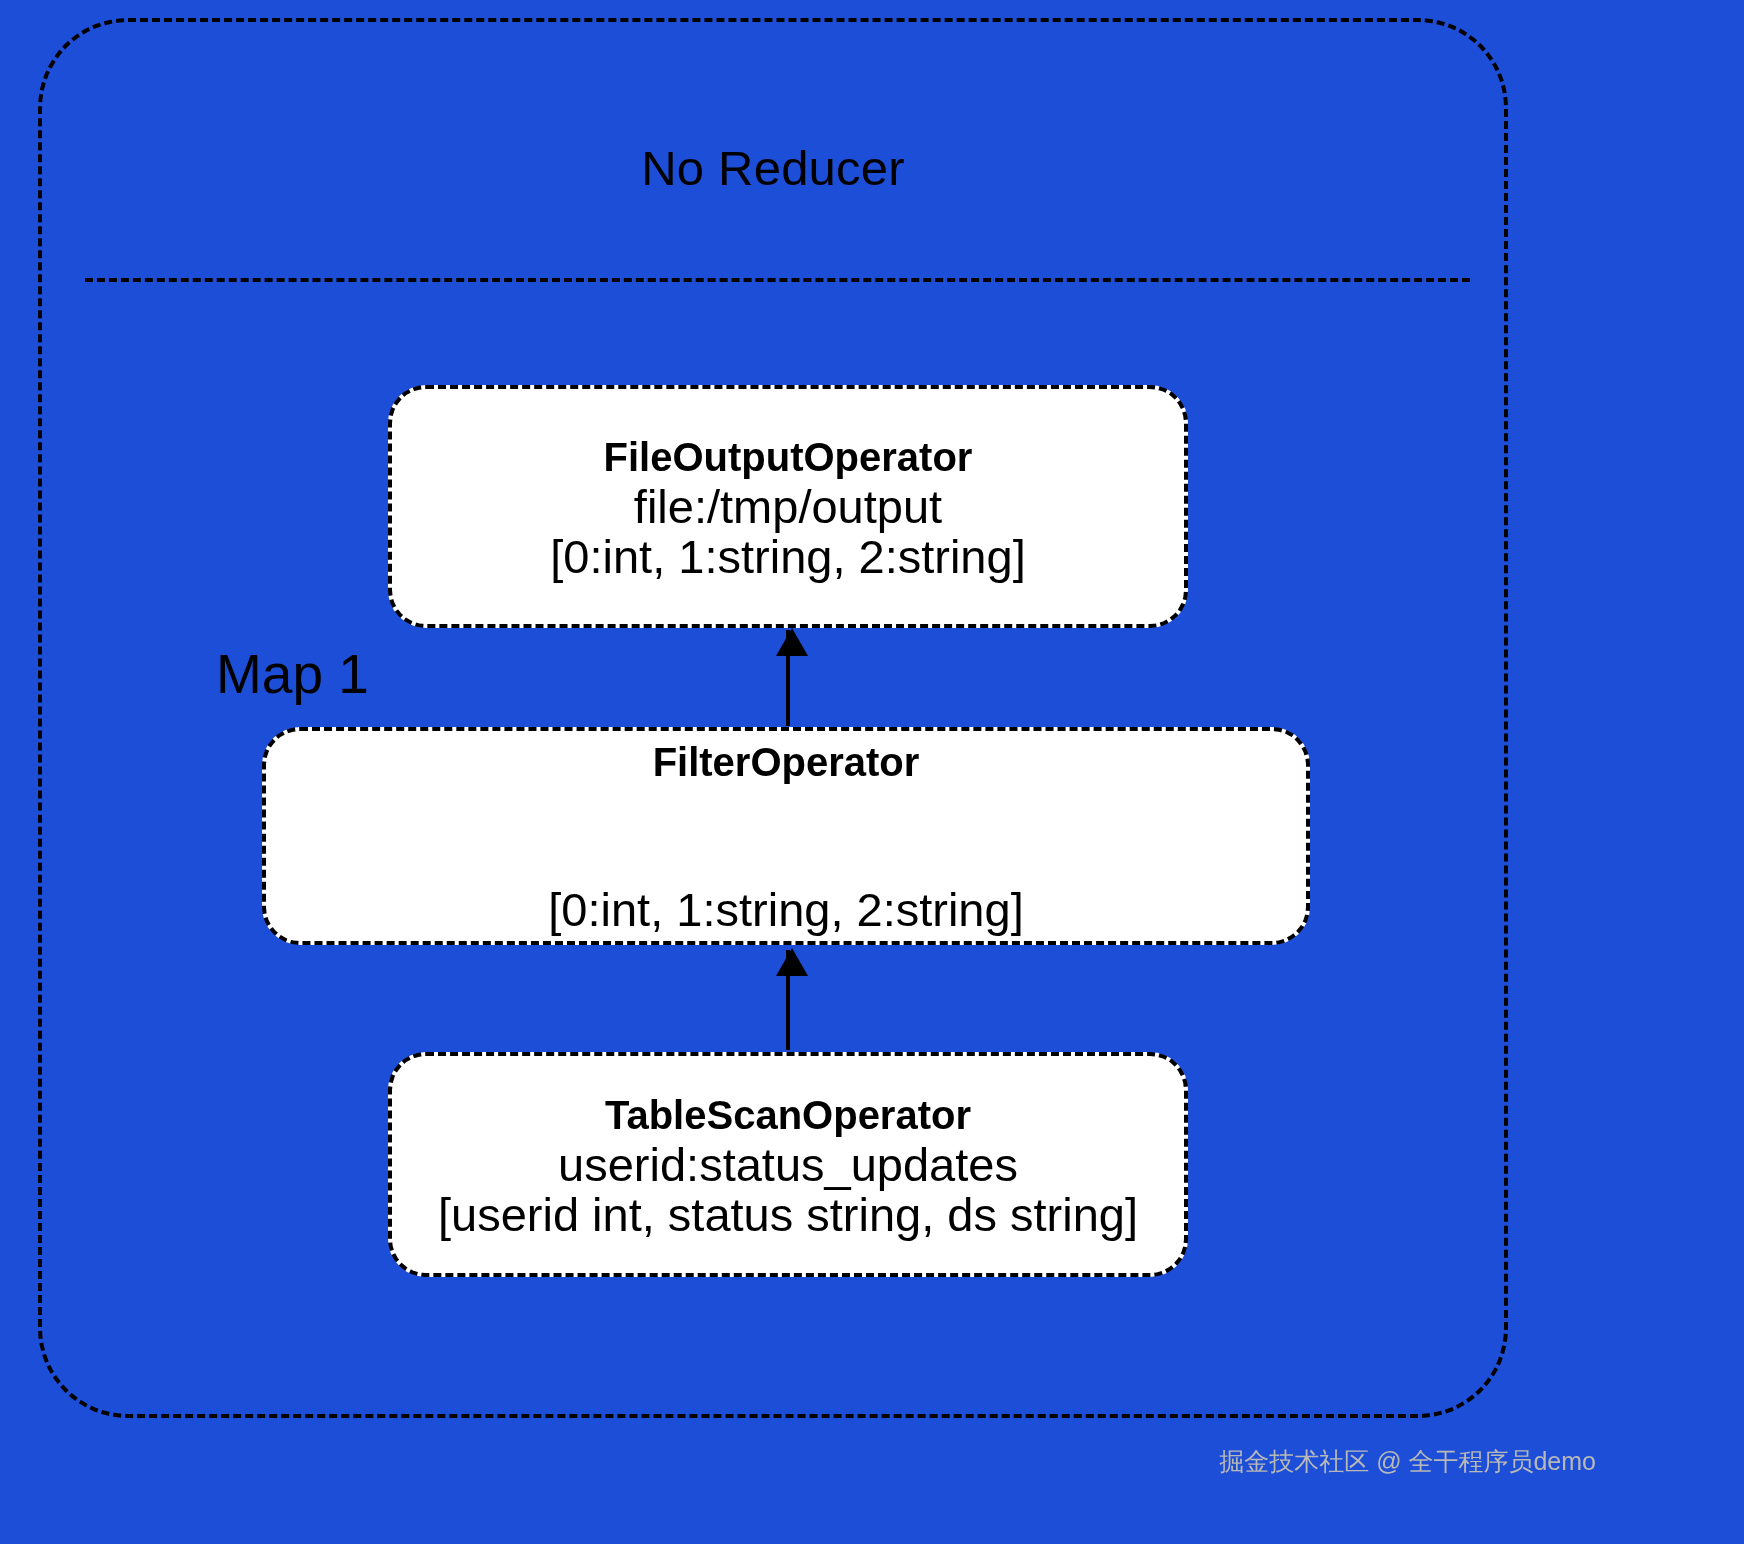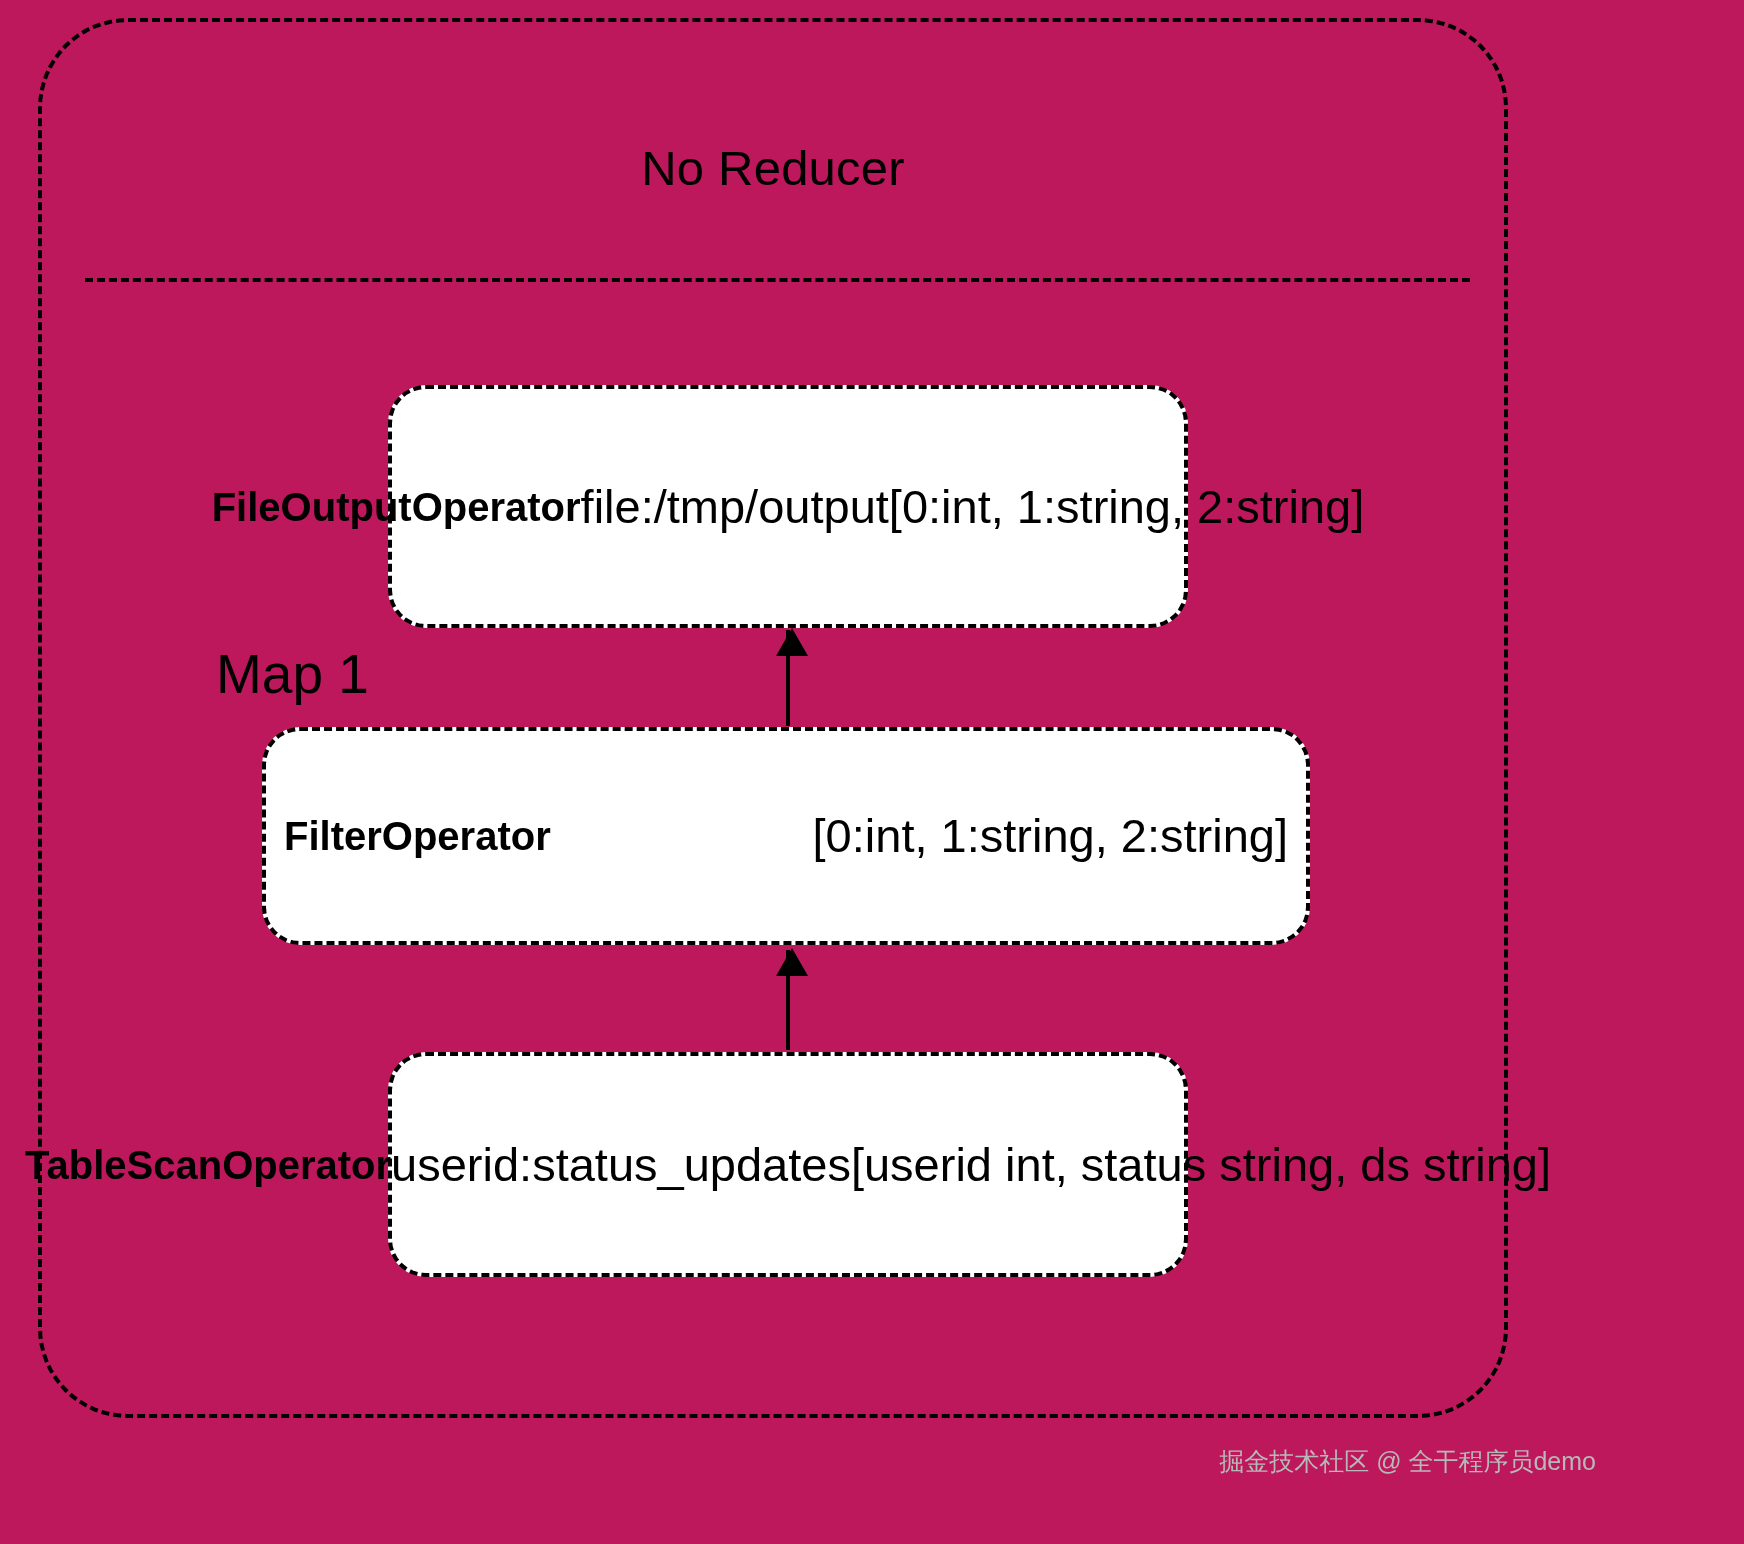--- a/index.html
+++ b/index.html
@@ -9,21 +9,21 @@
   }
   body {
     font-family: "Liberation Sans", sans-serif;
     color: #000000;
   }
 
   .canvas {
     position: relative;
     width: 1744px;
     height: 1544px;
-    background: #be185d;
+    background: #1d4ed8;
     overflow: hidden;
   }
 
   
   .stage {
     position: absolute;
     left: 38px;
     top: 18px;
     width: 1470px;
     height: 1400px;
@@ -67,21 +67,21 @@
   }
 
   
   .op-node {
     position: absolute;
     border: 4px dashed #000000;
     border-radius: 38px;
     box-sizing: border-box;
     background: #ffffff;
     display: flex;
-    flex-direction: row;
+    flex-direction: column;
     align-items: center;
     justify-content: center;
     text-align: center;
     padding: 6px 18px;
   }
   .op-title {
     font-size: 40px;
     line-height: 50px;
     font-weight: bold;
     white-space: nowrap;

